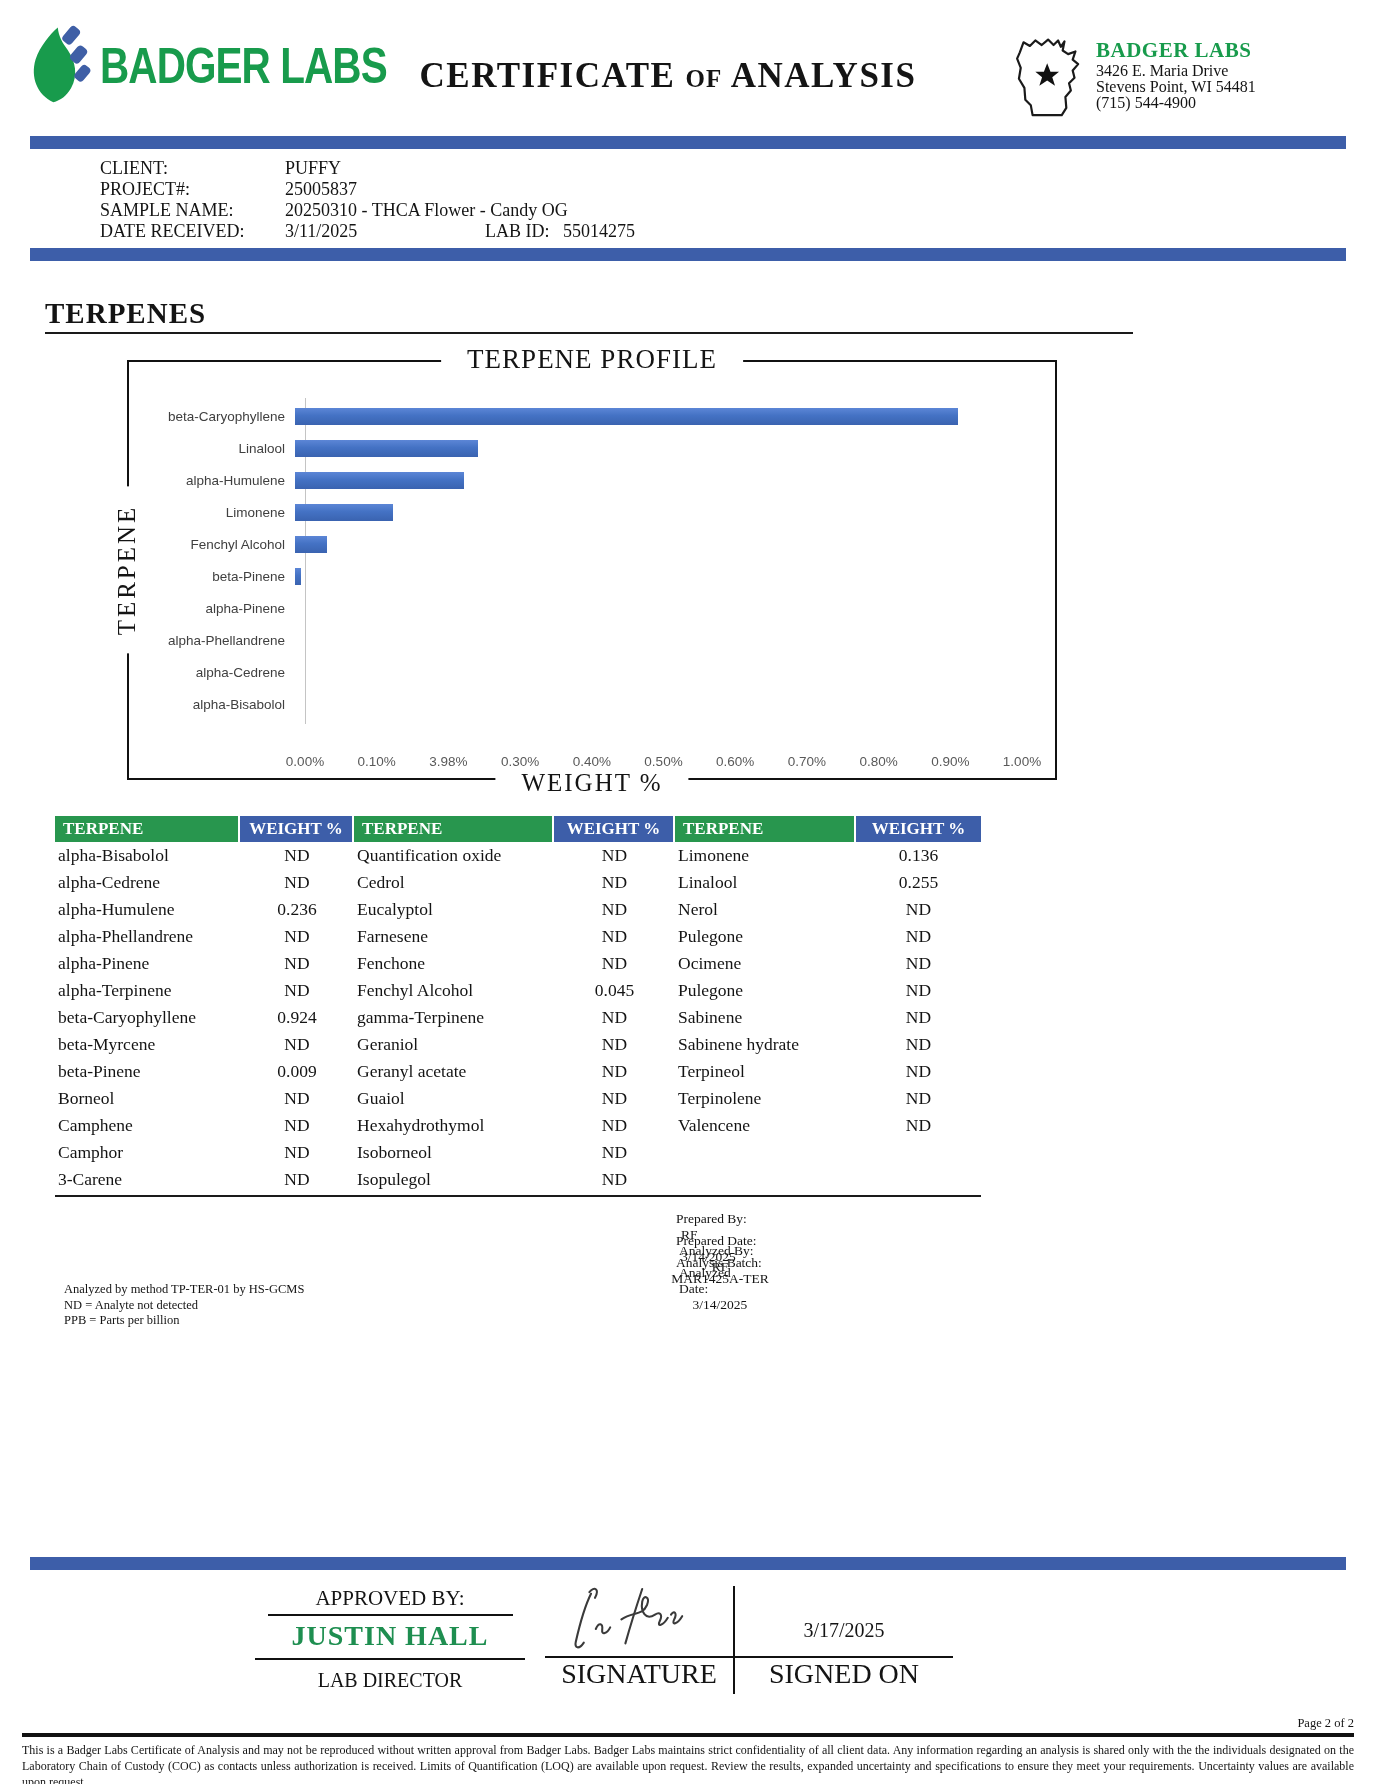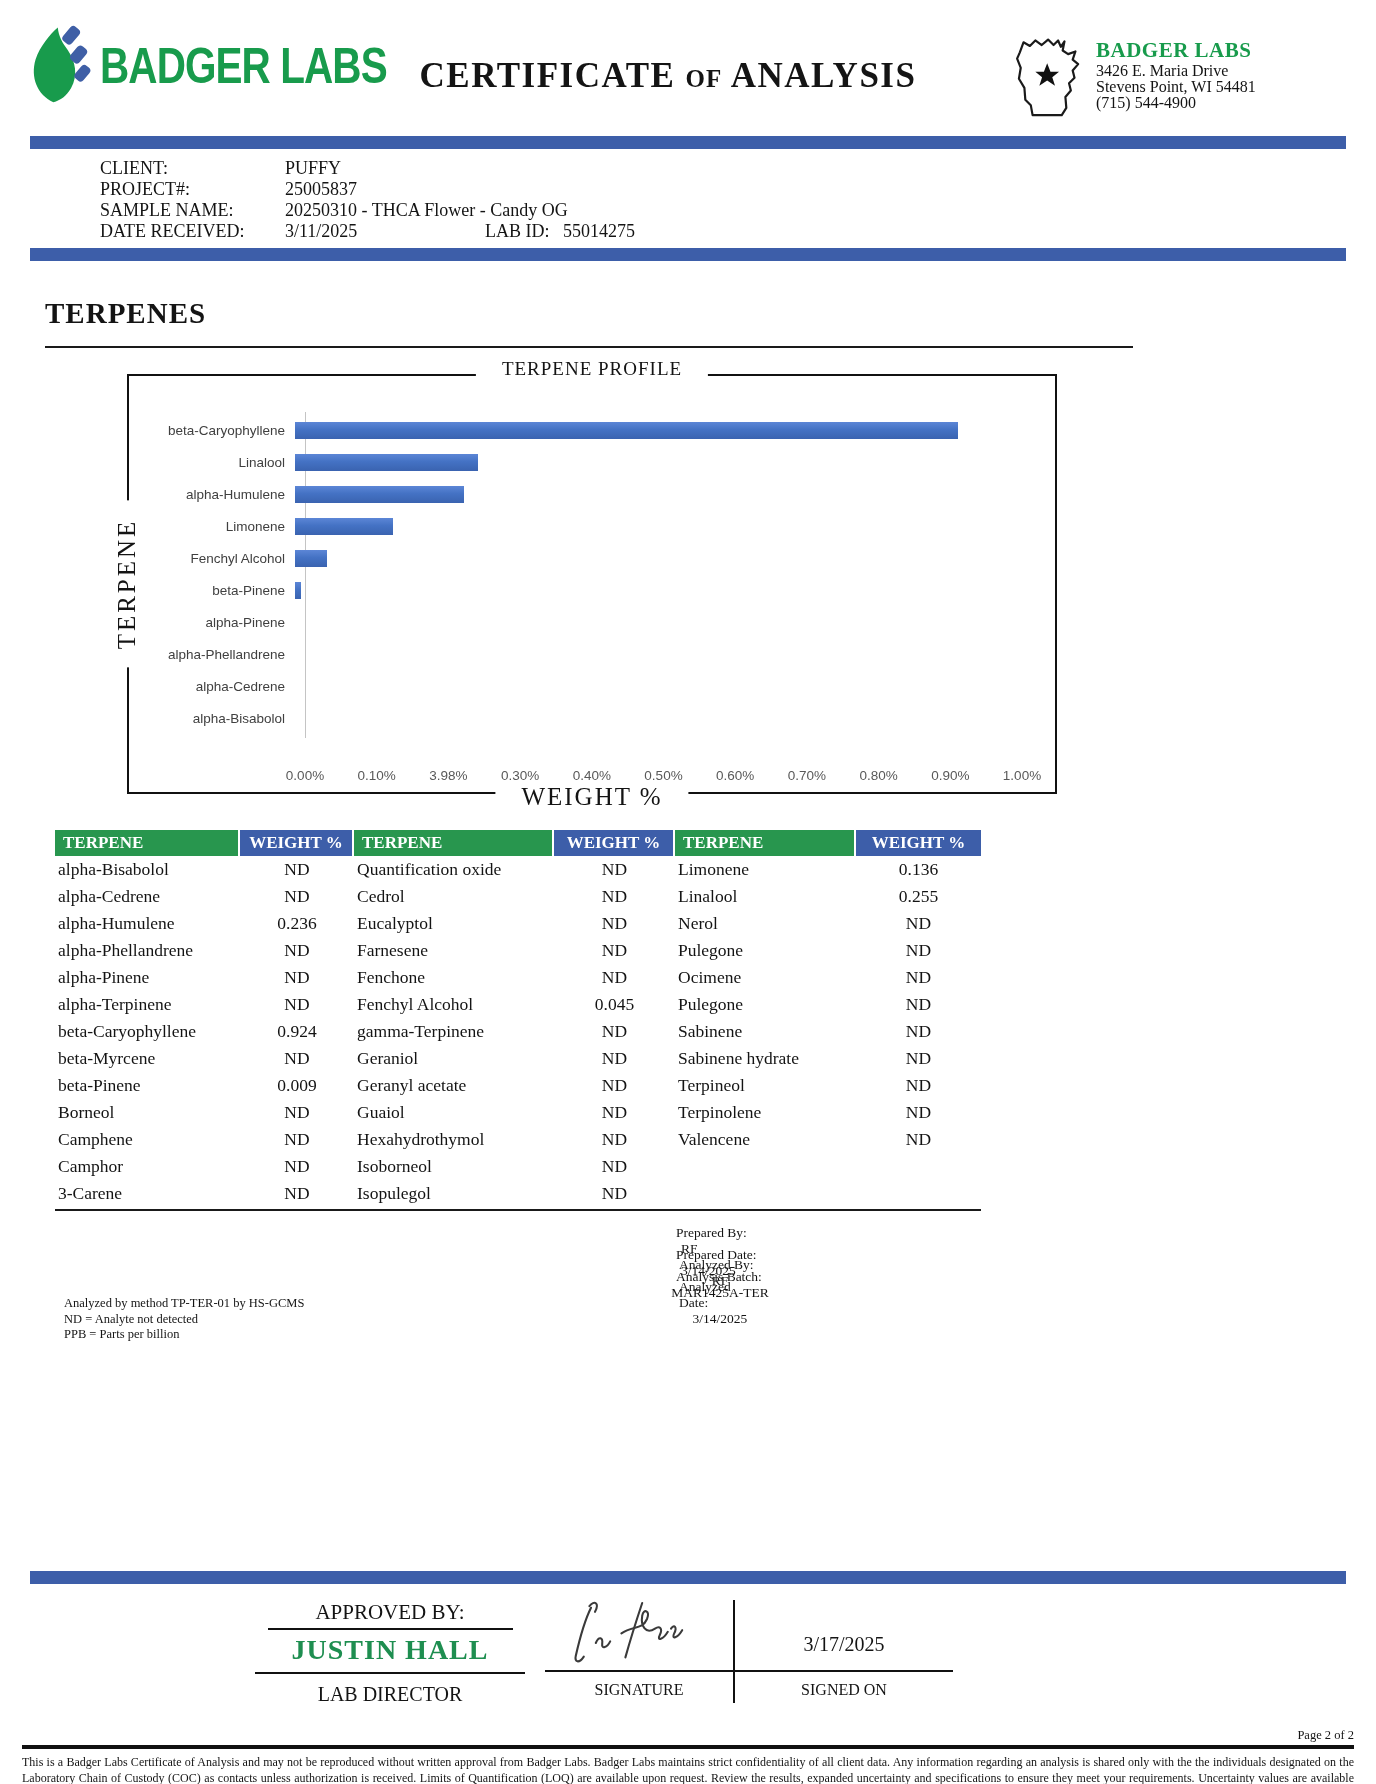--- a/index.html
+++ b/index.html
@@ -21,26 +21,26 @@
   .bar1 { margin-top:10px; }
 
   
   .info { margin:9px 0 6px 100px; font-size:18px; line-height:21px; }
   .info-row { display:flex; }
   .ilabel { width:185px; }
   .ival2 { width:200px; }
   .lablabel { width:78px; }
 
   
-  .section-head { margin:36px 45px 0 45px; width:1088px; border-bottom:2px solid #1a1a1a; padding-bottom:16px; }
+  .section-head { margin:36px 45px 0 45px; width:1088px; border-bottom:2px solid #1a1a1a; padding-bottom:2px; }
   .section-head h2 { font-size:29px; font-weight:600; letter-spacing:1px; }
 
   
   .chart-box { position:relative; margin:26px 0 0 127px; width:930px; height:420px; border:2.5px solid #111; }
-  .chart-title { position:absolute; top:-18px; left:50%; transform:translateX(-50%); background:#fff; padding:0 26px; font-size:19px; letter-spacing:1px; white-space:nowrap; }
+  .chart-title { position:absolute; top:-18px; left:50%; transform:translateX(-50%); background:#fff; padding:0 26px; font-size:27px; letter-spacing:1px; white-space:nowrap; }
   .chart-xlabel { position:absolute; bottom:-19px; left:50%; transform:translateX(-50%); background:#fff; padding:0 26px; font-size:25px; letter-spacing:2px; white-space:nowrap; }
   .chart-ylabel { position:absolute; left:-2.5px; top:50%; transform:translate(-50%,-50%) rotate(-90deg); background:#fff; padding:2px 18px; font-size:25px; letter-spacing:3px; white-space:nowrap; }
   .chart-rows { position:absolute; top:38px; left:0; right:10px; }
   .crow { display:flex; align-items:center; height:32px; }
   .clab { width:166px; text-align:right; padding-right:10px; font-family:"Liberation Sans", sans-serif; font-size:13.5px; color:#404040; }
   .ctrack { position:relative; width:730px; height:32px; display:flex; align-items:center; }
   .cbar { height:17px; background:linear-gradient(180deg,#5c86d6 0%,#4472c4 45%,#3a63b0 100%); }
   .axis-line { position:absolute; left:176px; top:36px; height:326px; width:1px; background:#c4c4c4; }
   .chart-ticks { position:absolute; top:392px; left:0; right:0; height:18px; }
   .ctick { position:absolute; transform:translateX(-50%); font-family:"Liberation Sans", sans-serif; font-size:13.5px; color:#595959; white-space:nowrap; }
@@ -68,21 +68,21 @@
   
   .spacer { height:228px; }
   .approval-row { display:flex; align-items:flex-start; margin:16px 0 0 255px; }
   .approver { width:270px; text-align:center; }
   .approved-by-label { font-size:21px; padding-bottom:3px; border-bottom:2.5px solid #111; display:inline-block; min-width:245px; }
   .approver-name { font-size:28px; font-weight:bold; color:#1e8e50; letter-spacing:1px; padding:4px 0 6px; border-bottom:2.5px solid #111; }
   .approver-title { font-size:20px; padding-top:9px; }
   .sig-col { width:190px; margin-left:20px; border-right:2.5px solid #111; padding-bottom:4px; }
   .sig-area { height:72px; display:flex; align-items:flex-end; justify-content:center; border-bottom:2.5px solid #111; }
   .sig-area svg { margin-bottom:-6px; }
-  .col-label { text-align:center; font-size:16px; padding-top:9px; }
+  .col-label { text-align:center; font-size:28px; }
   .date-col { width:218px; }
   .date-area { height:72px; display:flex; align-items:flex-end; justify-content:center; border-bottom:2.5px solid #111; }
   .signed-date { font-size:20px; margin-bottom:14px; }
 
   
   .bottom { margin:22px 22px 0 22px; }
   .page-label { text-align:right; font-size:12.5px; }
   .thick-line { height:4px; background:#111; margin-top:2px; }
   .disclaimer { margin-top:5px; font-size:12px; line-height:16px; text-align:justify; }
 </style>

